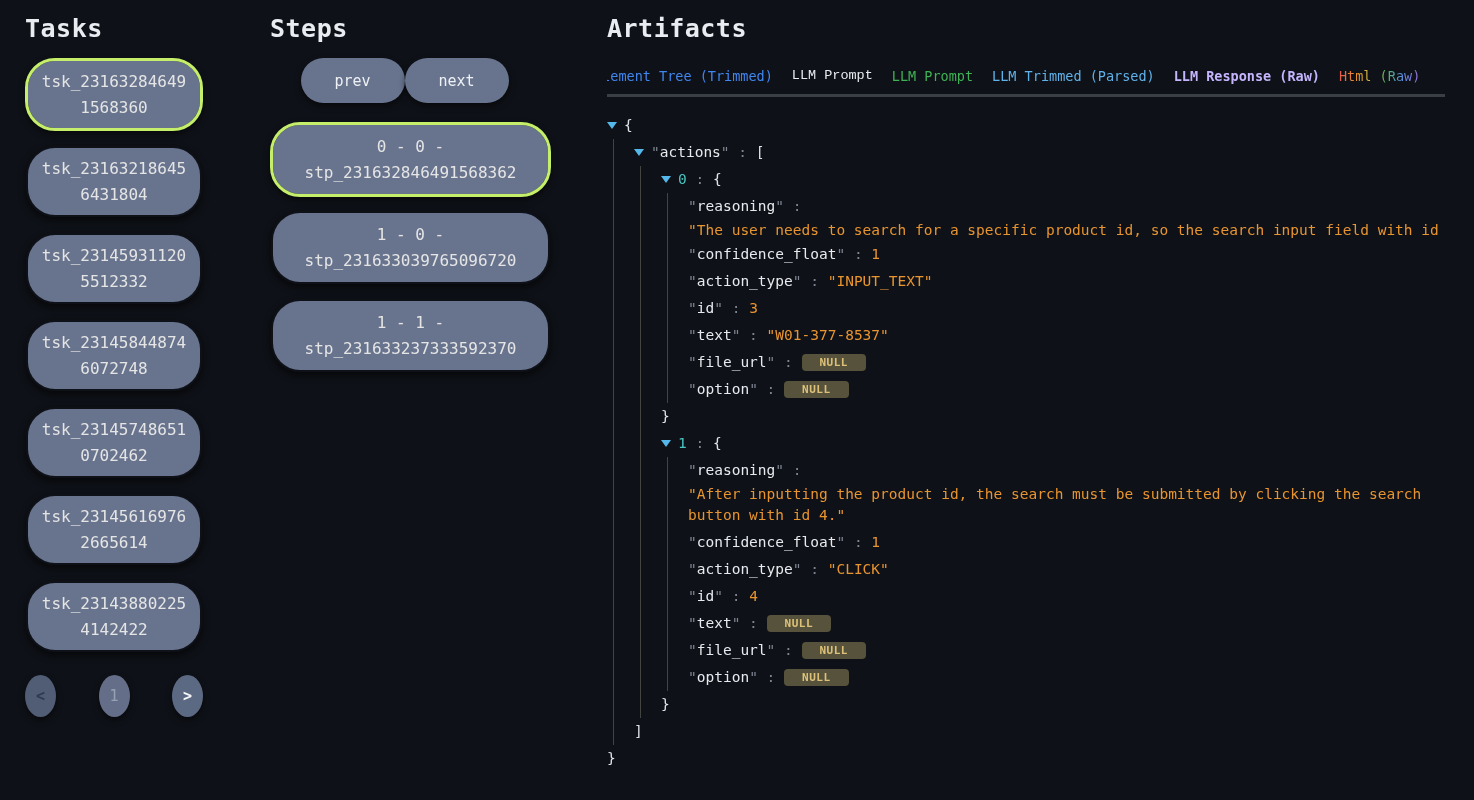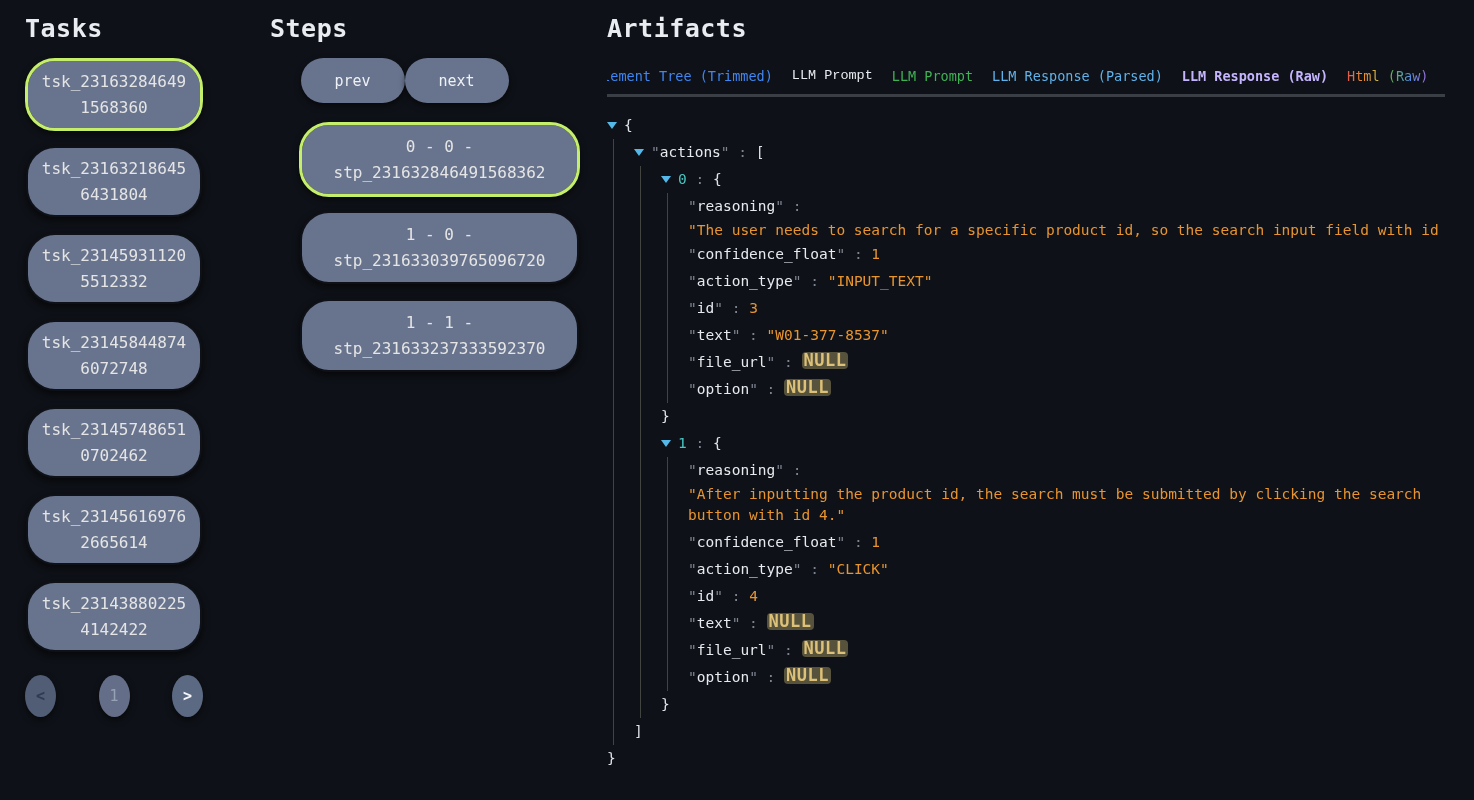--- a/index.html
+++ b/index.html
@@ -26,21 +26,21 @@
     box-shadow:0 3px 6px rgba(0,0,0,.5);
     font-family:inherit; text-align:center; cursor:pointer;
   }
   .chip.selected { border-color:#c5ef6a; }
   .task-btn {
     width:178px; height:73px; margin-bottom:14px;
     font-size:16px; line-height:26px; padding:0 10px; word-break:break-all;
   }
   .step-btn {
     width:281px; height:75px; margin-bottom:13px;
-    font-size:16px; line-height:26px; padding:0 12px; overflow-wrap:break-word;margin-left:29px;
+    font-size:16px; line-height:26px; padding:0 12px; overflow-wrap:break-word;
   }
   .task-list { margin-top:13px; }
   .steps-nav { display:flex; justify-content:center; margin-top:13px; }
   .nav-btn {
     width:104px; height:45px; border-radius:23px; border:none;
     background:#68748e; color:#eef1f5; font-size:15px;
     box-shadow:0 3px 6px rgba(0,0,0,.5); font-family:inherit; cursor:pointer;
     display:flex; align-items:center; justify-content:center;
   }
   .step-list { margin-top:19px; }
@@ -90,22 +90,22 @@
   }
   .tcontent { flex:1 1 auto; min-width:0; }
   .sg-k { color:#e7eaee;text-align:center; }
   .sg-q { color:#7e8590; }
   .sg-p { color:#dfe3e8; }
   .sg-x { color:#49c5c0; }
   .sg-s { color:#e8942f; }
   .sg-n { color:#e8942f; }
   .sg-z {
     display:inline-block; background:#57523b; color:#ddc178;
-    font-size:17px; font-weight:700; letter-spacing:.5px;
-    line-height:17px; padding:0 2px; border-radius:4px; vertical-align:1px;
+    font-size:11px; font-weight:700; letter-spacing:.5px;
+    line-height:17px; padding:0 18px; border-radius:4px; vertical-align:1px;
   }
 </style>
 </head>
 <body>
 
 <div class="tasks-col">
   <h1 class="col-title">Tasks</h1>
   <div class="task-list" id="task-list">
       <button class="chip task-btn selected">tsk_231632846491568360</button>
       <button class="chip task-btn">tsk_231632186456431804</button>
@@ -134,21 +134,21 @@
       <button class="chip step-btn">1 - 1 - stp_231633237333592370</button>
     </div>
 </div>
 
 <div class="artifacts-col">
   <h1 class="col-title">Artifacts</h1>
   <div class="tabbar" id="tabbar">
       <span class="tab clipped" style="color: rgb(64, 134, 240);">Element Tree (Trimmed)</span>
       <span class="tab" style="color: rgb(232, 235, 239); font-family: Liberation Mono, monospace;">LLM Prompt</span>
       <span class="tab" style="color: rgb(62, 178, 84);">LLM Prompt</span>
-      <span class="tab active" style="color: rgb(95, 178, 234);">LLM Response (Parsed)</span>
+      <span class="tab active" style="color: rgb(95, 178, 234);">LLM Trimmed (Parsed)</span>
       <span class="tab" style="color: #c4b5fd; font-weight: bold;">LLM Response (Raw)</span>
       <span class="tab rainbow">Html (Raw)</span>
     </div>
   <div class="tree" id="json-tree">
       <div class="trow">
         <span class="arrow"></span>
         <span class="tcontent"><span class="sg-p">{</span></span>
       </div>
       <div class="trow">
         <span class="guide"></span>

